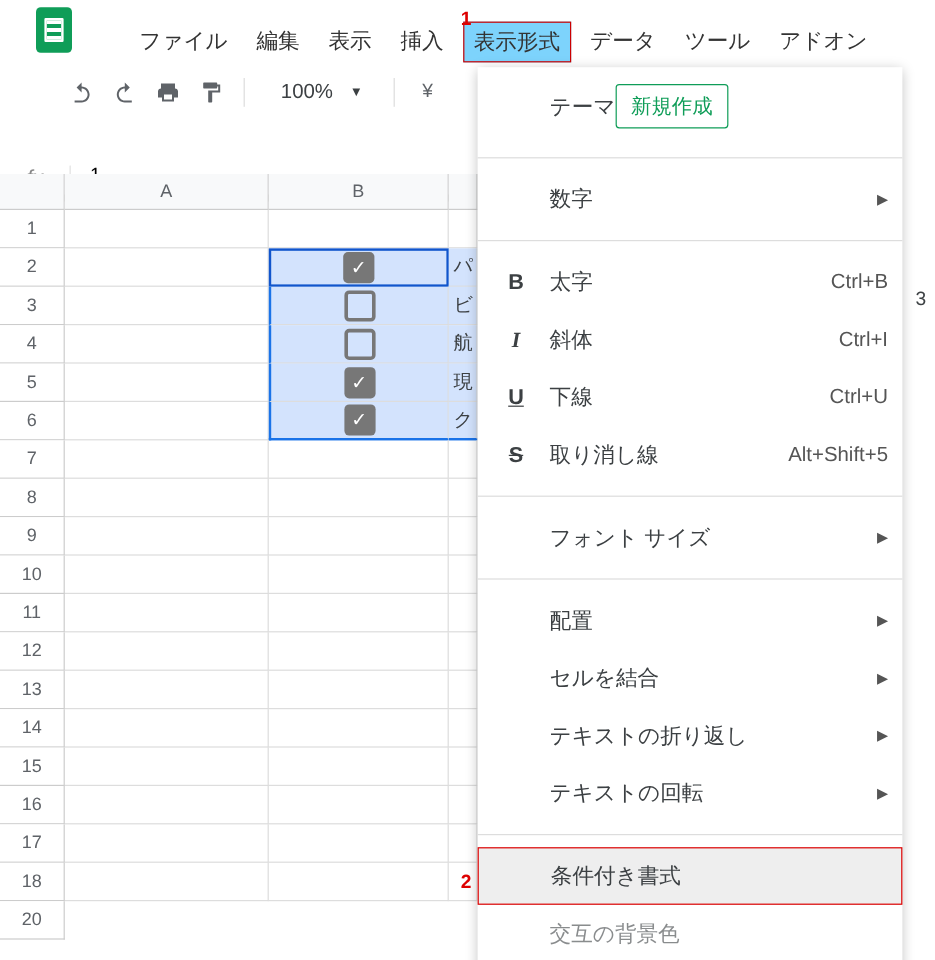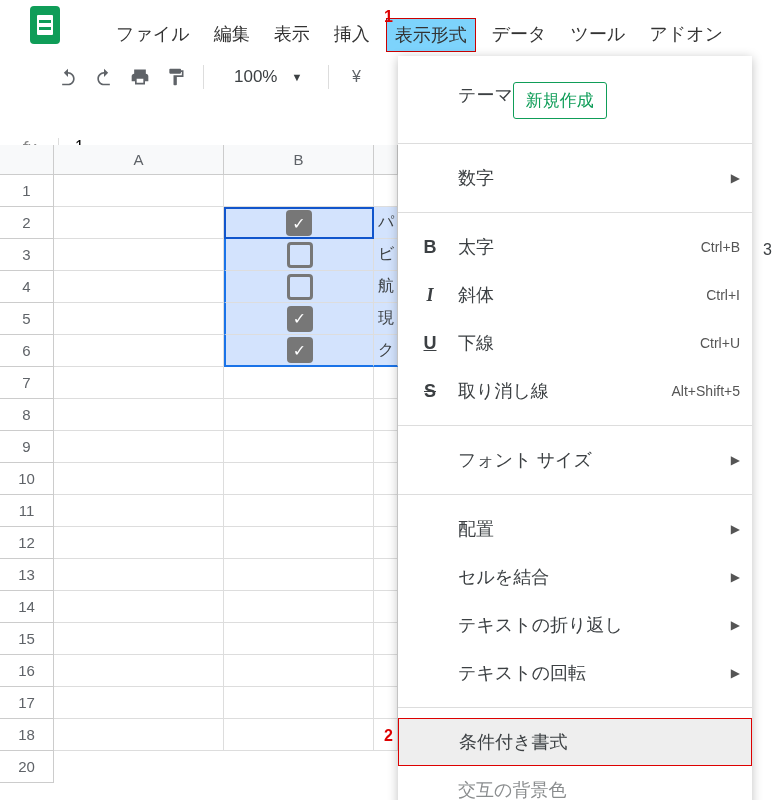--- a/index.html
+++ b/index.html
@@ -48,25 +48,25 @@
   .sel-border-bottom { border-bottom: 2px solid #1a73e8; }
   .active-cell { border: 2px solid #1155cc !important; background: #d3e3fd; }
   
   .checkbox { width: 26px; height: 26px; border-radius: 4px; display: flex; align-items: center; justify-content: center; }
   .cb-checked { background: #777; color: #fff; }
   .cb-unchecked { border: 3px solid #777; background: transparent; }
   
   .dropdown { position: absolute; left: 398px; top: 56px; width: 354px; background: #fff; box-shadow: 0 2px 10px rgba(0,0,0,0.25); z-index: 5; padding-bottom: 20px;}
   .dd-item { display: flex; align-items: center; height: 48px; padding-left: 60px; padding-right: 12px; font-size: 18px; position: relative; cursor: pointer;}
   .dd-item.hover { background: #eee; }
-  .dd-item .shortcut { margin-left: auto; color: #555; font-size: 14px; }
+  .dd-item .shortcut { margin-left: auto; color: #555; font-size: 17px; }
   .dd-item .arrow { margin-left: auto; color: #555; font-size: 12px;}
   .dd-icon { position: absolute; left: 20px; width: 24px; text-align: center; font-size: 18px; font-weight: bold;}
   .dd-sep { height: 1px; background: #ddd; margin: 10px 0; }
-  .dd-button { border: 1.5px solid #0f9d58; color: #0f9d58; background: #fff; padding: 6px 12px; border-radius: 3px; font-size: 17px; margin-top: 12px; }
+  .dd-button { border: 1.5px solid #0f9d58; color: #0f9d58; background: #fff; padding: 6px 12px; border-radius: 3px; font-size: 17px; }
   .dd-theme-row { display:flex; align-items:center; justify-content:flex-start; padding: 14px 22px 14px 60px; font-size:18px; }
   
   .highlight-box { border: 1.5px solid #d00; text-align: center; }
 
   .right-cell-3 { position: absolute; left: 763px; top: 241px; font-size: 16px; }
   
 </style>
 </head>
 <body>
 

